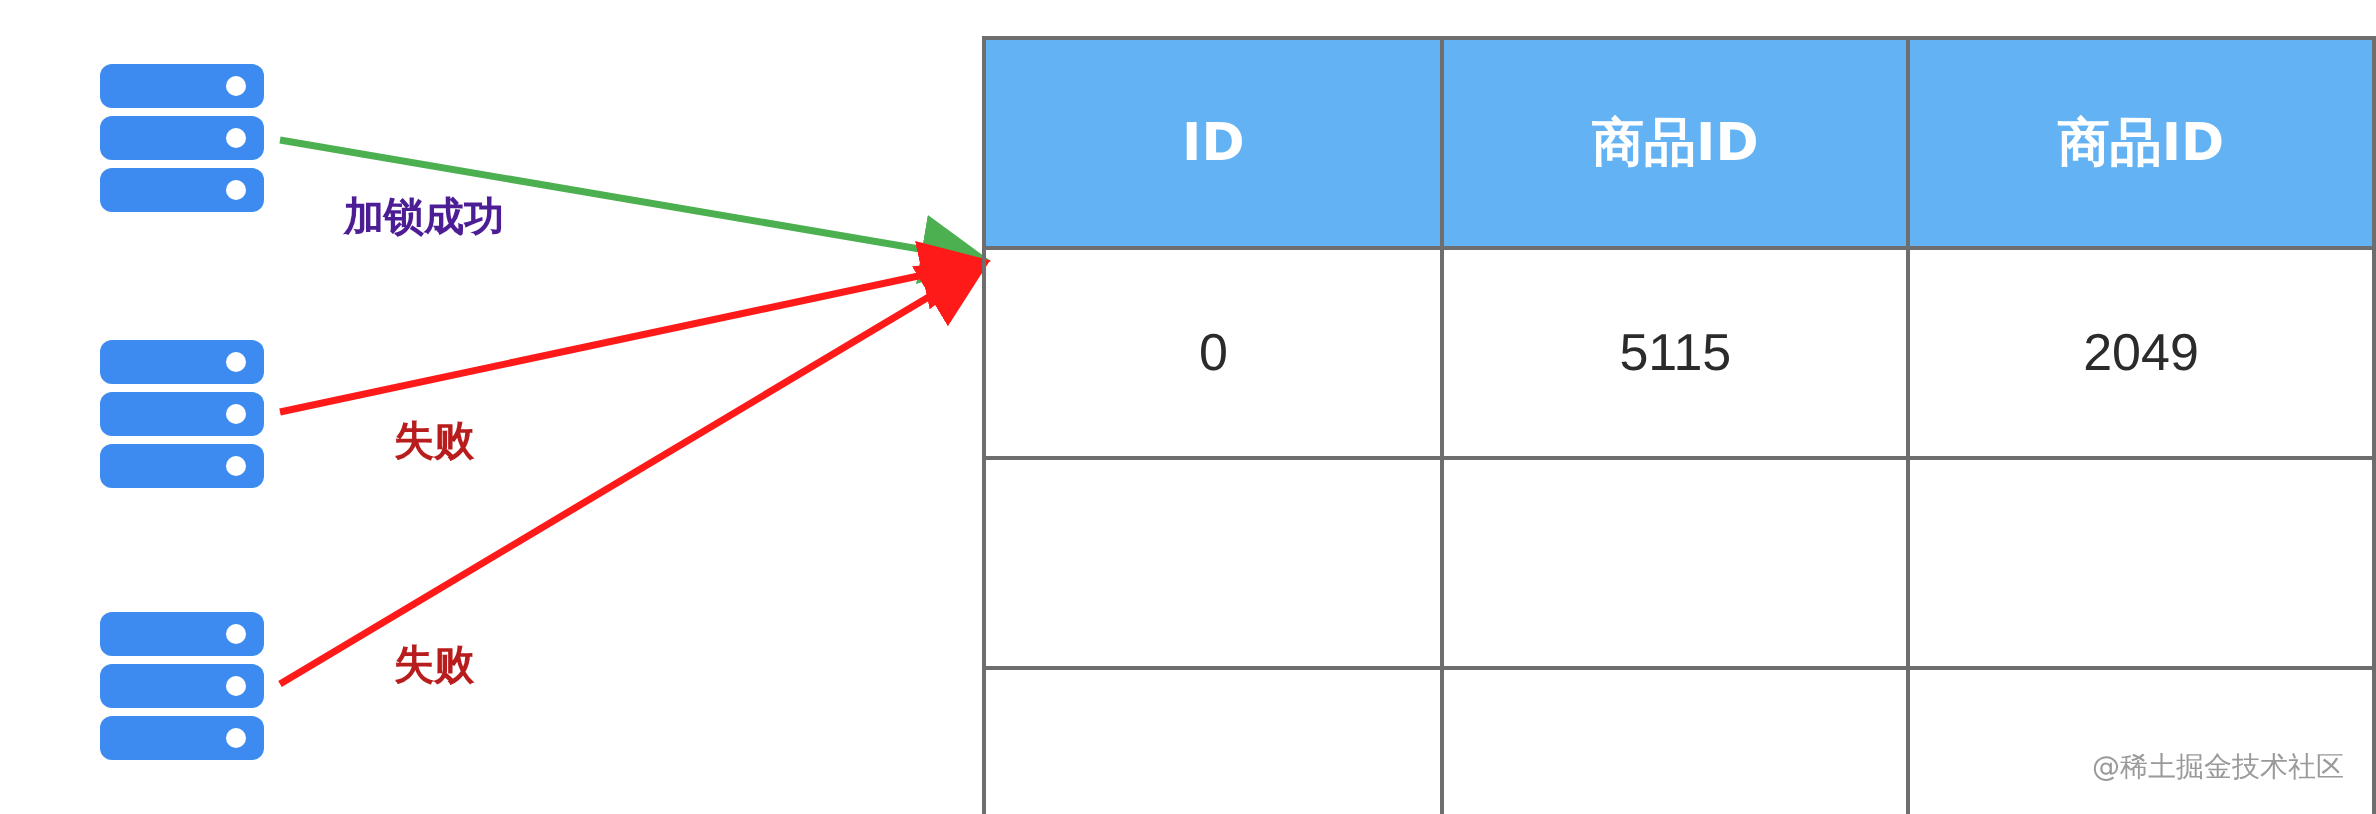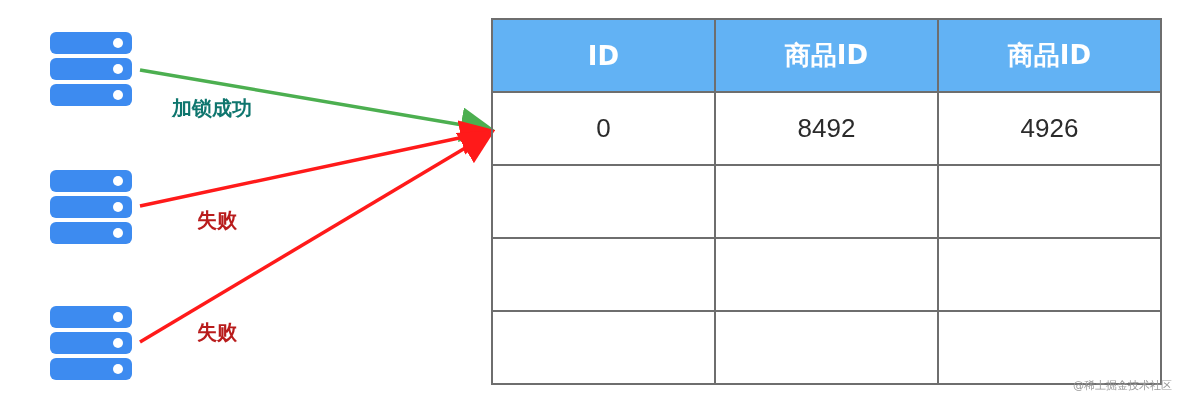--- a/index.html
+++ b/index.html
@@ -3,27 +3,27 @@
   <meta charset="utf-8">
   <style>
     html, body { margin: 0; padding: 0; background: #ffffff; }
     body { width: 1188px; height: 407px; position: relative; overflow: hidden;
            font-family: "DejaVu Sans", "Liberation Sans", sans-serif; }
     .server { position: absolute; left: 50px; width: 82px; }
     .server .bar { position: relative; height: 22px; background: #3d8bf0; border-radius: 6px; margin-bottom: 4px; }
     .server .bar .led { position: absolute; right: 9px; top: 6px; width: 10px; height: 10px; border-radius: 50%; background: #ffffff; }
     svg.arrows { position: absolute; left: 0; top: 0; }
     .label { position: absolute; font-weight: bold; font-size: 20px; white-space: nowrap; }
-    .label.success { color: #0f766e; }
+    .label.success { color: #4c1d95; }
     .label.fail { color: #b91c1c; }
     table.grid { position: absolute; left: 491px; top: 18px; border-collapse: collapse; }
-    table.grid td, table.grid th { border: 2px solid #6e6e6e; width: 221px; height: 71px; text-align: center; padding: 0; }
+    table.grid td, table.grid th { border: 2px solid #6e6e6e; width: 221px; height: 71px; text-align: center; padding: 16px; }
     table.grid th { background: #62b2f4; color: #ffffff; font-size: 26px; font-weight: bold; }
     table.grid td { font-size: 26px; color: #2b2b2b; font-family: "Liberation Sans", "DejaVu Sans", sans-serif; }
-    .watermark { position: absolute; right: 16px; bottom: 14px; font-size: 11px; color: #9a9a9a; }
+    .watermark { position: absolute; right: 16px; bottom: 14px; font-size: 14px; color: #9a9a9a; }
   </style>
 </head>
 <body>
 
 <div class="server" style="top:32px;">
   <div class="bar">
       <span class="led"></span>
     </div>
   <div class="bar">
       <span class="led"></span>
@@ -75,22 +75,22 @@
 
 <table class="grid">
   <tbody>
       <tr>
     <th>ID</th>
     <th>商品ID</th>
     <th>商品ID</th>
   </tr>
   <tr>
     <td>0</td>
-    <td>8492</td>
-    <td>4926</td>
+    <td>5115</td>
+    <td>2049</td>
   </tr>
   <tr>
     <td></td>
     <td></td>
     <td></td>
   </tr>
   <tr>
     <td></td>
     <td></td>
     <td></td>

